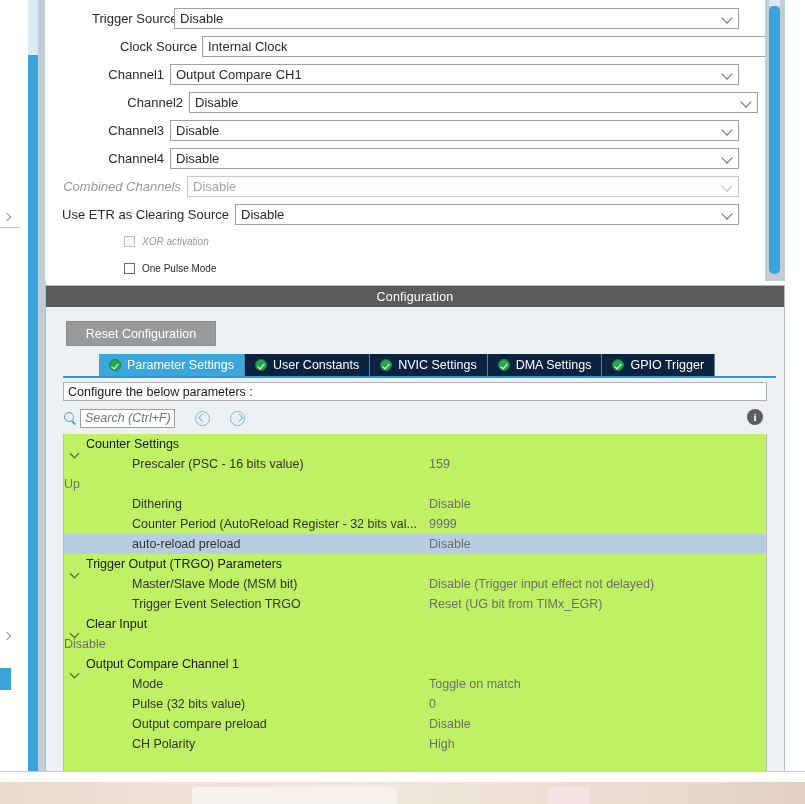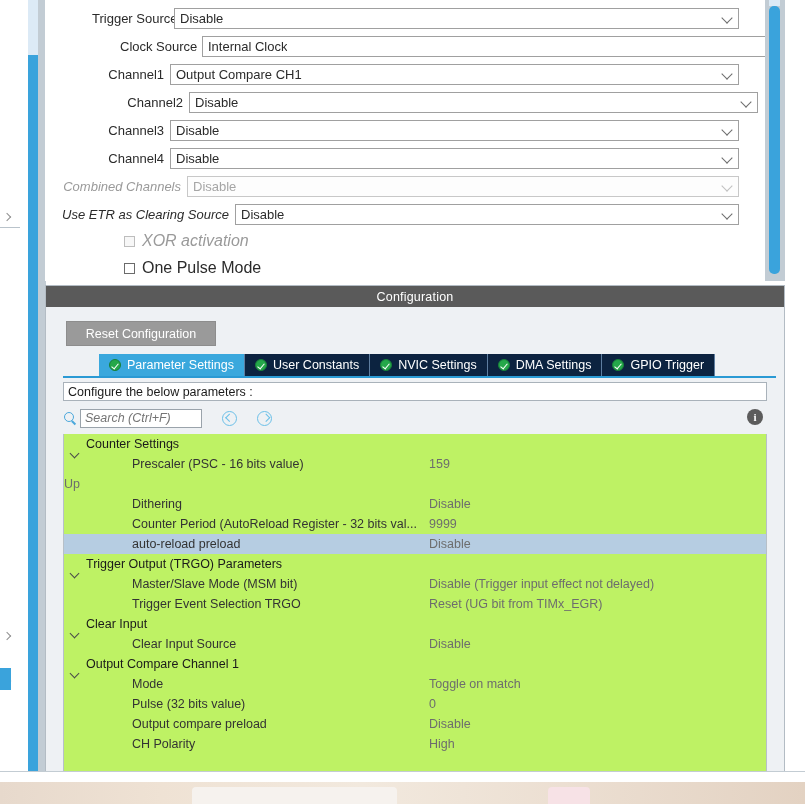--- a/index.html
+++ b/index.html
@@ -43,21 +43,21 @@
     transform: rotate(45deg);
   }
   .combo.disabled .chev::after { border-color: #c0c0c0; }
 
   .check-row { position: absolute; display: flex; align-items: center; height: 20px; }
   .cbox {
     width: 11px; height: 11px; border: 1px solid #6b6b6b; background: #fff;
     margin-right: 7px; flex: 0 0 11px;
   }
   .cbox.disabled { border-color: #bdbdbd; background: #f7f7f7; }
-  .check-label { font-size: 16px; color: #2b2b2b; }
+  .check-label { font-size: 10px; color: #2b2b2b; }
   .check-label.disabled { color: #9a9a9a; font-style: italic; }
 
   
   .vscroll-right {
     position: absolute; right: 0; top: 0; width: 20px; height: 281px;
     background: #c2ccd4;
   }
   .vscroll-right .thumb {
     position: absolute; left: 4px; top: 6px; width: 11px; height: 268px;
     background: #3aa3dc; border-radius: 5px;
@@ -154,21 +154,21 @@
   }
   .search-glass::before {
     content: ""; position: absolute; left: 1px; top: 1px; width: 8px; height: 8px;
     border: 1.6px solid #4aa8dc; border-radius: 50%;
   }
   .search-glass::after {
     content: ""; position: absolute; left: 9px; top: 9px; width: 5px; height: 1.6px;
     background: #4aa8dc; transform: rotate(45deg); transform-origin: left center;
   }
   .search-input {
-    width: 122px; height: 19px; border: 1px solid #9aa3ab; background: #ffffff;
+    width: 95px; height: 19px; border: 1px solid #9aa3ab; background: #ffffff;
     font-family: "Liberation Sans", sans-serif; font-size: 12.5px;
     font-style: italic; color: #0f172a; padding: 0 4px;
   }
   .nav-circle {
     width: 15px; height: 15px; border: 1.5px solid #6cc0e8; border-radius: 50%;
     position: relative; margin-left: 20px; cursor: pointer; flex: 0 0 15px;
   }
   .nav-circle::after {
     content: ""; position: absolute; left: 4.5px; top: 3.5px;
     width: 4.5px; height: 4.5px;
@@ -290,21 +290,21 @@
           </div>
         </div>
         <div class="form-row" style="top: 175px;">
           <div class="form-label disabled" style="width: 130px; margin-left: 12px;">Combined Channels</div>
           <div class="combo disabled" style="width: 552px;">
             <span class="cap">Disable</span>
             <span class="chev"></span>
           </div>
         </div>
         <div class="form-row" style="top: 203px;">
-          <div class="form-label" style="width: 190px; margin-left: 0px; font-style: italic;">Use ETR as Clearing Source</div>
+          <div class="form-label" style="width: 190px; margin-left: 0px;">Use ETR as Clearing Source</div>
           <div class="combo" style="width: 504px;">
             <span class="cap">Disable</span>
             <span class="chev"></span>
           </div>
         </div>
       </div>
     <div id="form-checks">
         <div class="check-row" style="top: 231px; left: 79px;">
           <span class="cbox disabled"></span>
           <span class="check-label disabled">XOR activation</span>
@@ -402,21 +402,20 @@
           </div>
           <div class="tree-row">
             <span class="param-name">Trigger Event Selection TRGO</span>
             <span class="param-val">Reset (UG bit from TIMx_EGR)</span>
           </div>
           <div class="tree-row">
             <span class="twisty"></span>
             <span class="grp-label">Clear Input</span>
           </div>
           <div class="tree-row">
-            <span class="param-name">Clear Input Source</span>
             <span class="param-val">Disable</span>
           </div>
           <div class="tree-row">
             <span class="twisty"></span>
             <span class="grp-label">Output Compare Channel 1</span>
           </div>
           <div class="tree-row">
             <span class="param-name">Mode</span>
             <span class="param-val">Toggle on match</span>
           </div>

